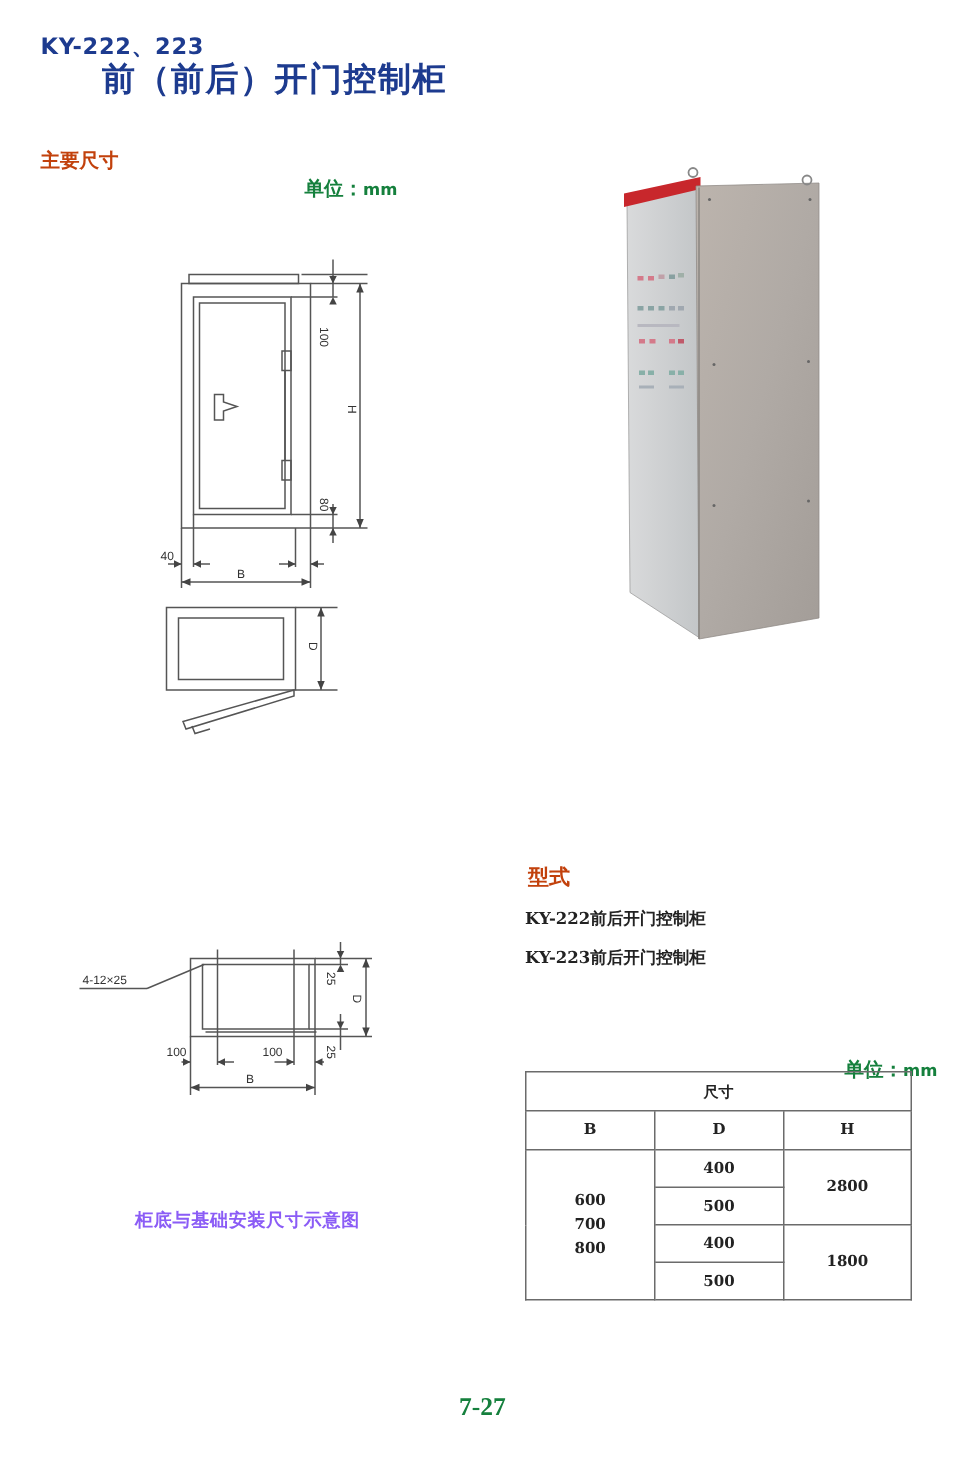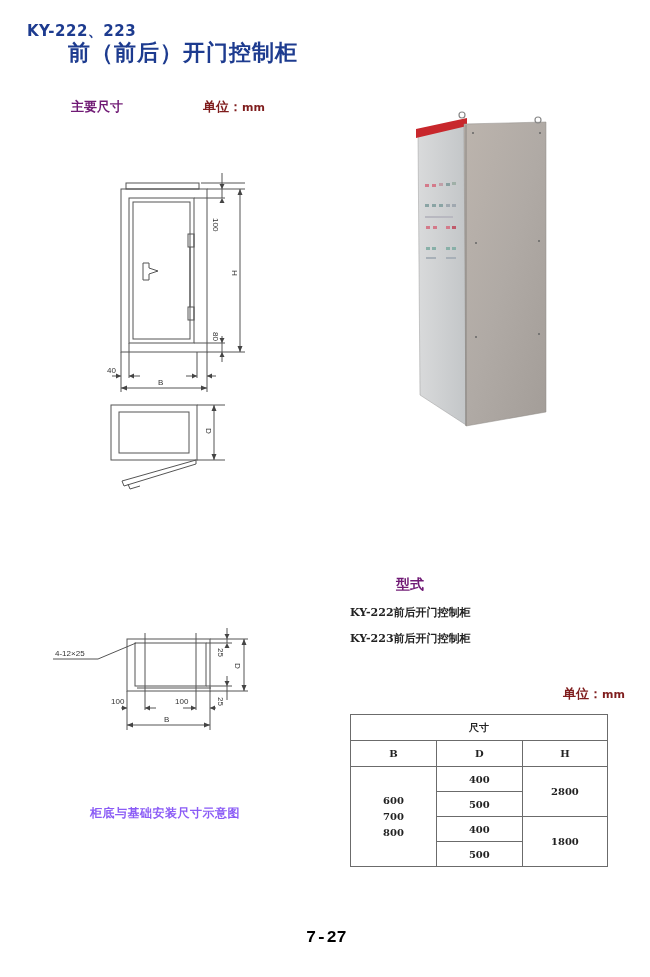--- a/index.html
+++ b/index.html
@@ -1,27 +1,27 @@
 <!DOCTYPE html>
 <html><head>
 <meta charset="utf-8">
 <style>
   html, body { margin: 0; padding: 0; background: #ffffff; }
   body { width: 650px; height: 977px; position: relative; overflow: hidden; font-family: "DejaVu Sans", sans-serif; color: #1a1a1a; }
   .abs { position: absolute; }
   .model-code { left: 27px; top: 22px; font-family: "DejaVu Sans", sans-serif; font-weight: bold; font-size: 15px; color: #1d3b8f; letter-spacing: 0.5px; }
   .title { left: 24px; top: 38px; font-family: "DejaVu Sans", sans-serif; font-weight: bold; font-size: 22px; color: #1d3b8f; letter-spacing: 1px; margin-left: 44px; }
-  .sec-label { font-weight: bold; font-size: 13px; color: #701a75; margin-left: 44px; }
-  .unit { font-weight: bold; font-size: 13px; color: #7f1d1d; }
+  .sec-label { font-weight: bold; font-size: 13px; color: #c2410c; }
+  .unit { font-weight: bold; font-size: 13px; color: #15803d; margin-top: 19px; }
   .unit .mm { font-size: 11px; }
   .serif-b { font-family: "DejaVu Serif", serif; font-weight: bold; font-size: 11px; color: #222; }
   svg text { font-family: "Liberation Sans", sans-serif; fill: #333; }
   table.dims { position: absolute; left: 350px; top: 714px; width: 258px; border-collapse: collapse; font-family: "DejaVu Serif", serif; font-size: 10px; font-weight: bold; color: #222; }
   table.dims td { border: 1.5px solid #6b6b6b; text-align: center; padding: 0; }
-  .page-num { left: 306px; top: 928px; font-family: Liberation Mono, monospace; font-weight: bold; font-size: 17px; color: #000000; }
+  .page-num { left: 306px; top: 928px; font-family: Liberation Serif, serif; font-weight: bold; font-size: 17px; color: #15803d; }
   .caption { left: 90px; top: 805px; font-weight: bold; font-size: 12px; color: #8b5cf6; letter-spacing: 0.5px; }
 </style>
 </head>
 <body>
 
 <div class="abs model-code">KY-222、223</div>
 <div class="abs title">前（前后）开门控制柜</div>
 
 <div class="abs sec-label" style="left:27px; top:98px;">主要尺寸</div>
 <div class="abs unit" style="left:203px; top:98px;">

